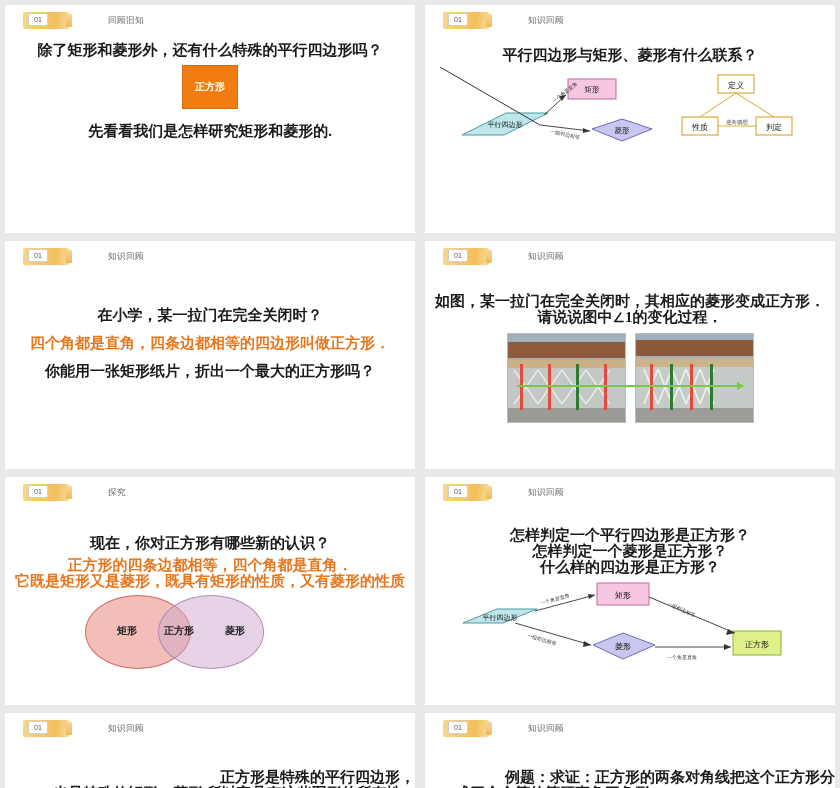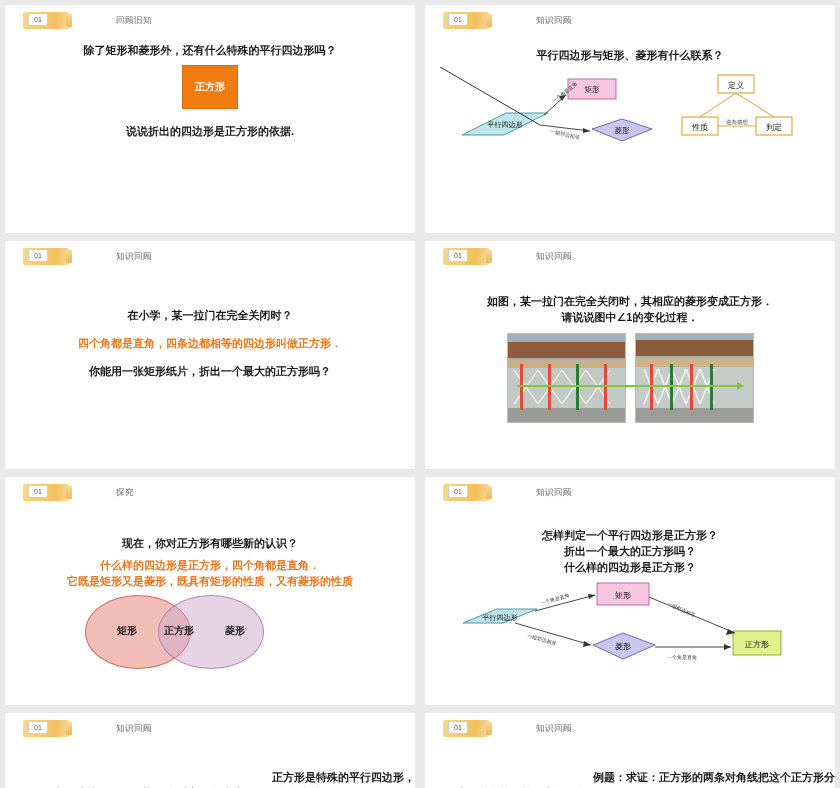--- a/index.html
+++ b/index.html
@@ -19,21 +19,21 @@
   }
   .slide{
     background:#ffffff;
     position:relative;
     overflow:hidden;
     box-sizing:border-box;
   }
   
   .hdr{
     position:absolute;left:18px;top:7px;
-    display:flex;align-items:center;gap:21px;
+    display:flex;align-items:center;gap:13px;
   }
   .brush{
     width:46px;height:17px;border-radius:2px;
     background:linear-gradient(100deg,#f6d98a 0%,#f7c86a 40%,#f3bf5e 70%,#f8dc9b 100%);
     position:relative;
     box-shadow:inset 0 0 0 0 #fff;
   }
   .brush:after{
     content:"";position:absolute;right:-3px;top:2px;width:6px;height:13px;
     background:linear-gradient(#f7d79a,#f0b95a);border-radius:1px;
@@ -45,21 +45,21 @@
     font-family:"Liberation Sans",sans-serif;
     z-index:3;
   }
   .hdr-title{
     font-size:8.5px;color:#666;letter-spacing:.5px;margin-left:26px;
   }
   .body{
     position:absolute;left:0;right:0;top:30px;bottom:6px;
     text-align:center;
   }
-  .ln{font-size:11px;color:#1a1a1a;line-height:16px;}
+  .ln{font-size:15px;color:#1a1a1a;line-height:16px;font-family:Liberation Serif, serif;}
   .ln.b{font-weight:bold;}
   .ln.orange{color:#e8761d;}
   .sp{height:7px;}
   
   .orangebox{
     width:54px;height:42px;margin:7px auto 0;
     background:#f07c12;border:1px solid #d86a08;
     display:flex;align-items:center;justify-content:center;
     color:#fff;font-size:10px;font-weight:bold;
   }
@@ -91,21 +91,21 @@
     <div class="hdr">
       <div class="brush"></div>
       <div class="hdr-title">回顾旧知</div>
     </div>
     <div class="numbox">01</div>
     <div class="body">
       <div class="sp"></div>
       <div class="ln b">除了矩形和菱形外，还有什么特殊的平行四边形吗？</div>
       <div class="orangebox">正方形</div>
       <div style="height:14px"></div>
-      <div class="ln b">说说折出的四边形是正方形的依据.</div>
+      <div class="ln b">先看看我们是怎样研究矩形和菱形的.</div>
     </div>
   </div>
 
   <div class="slide">
     <div class="hdr">
       <div class="brush"></div>
       <div class="hdr-title">知识回顾</div>
     </div>
     <div class="numbox">01</div>
     <div class="body">
@@ -215,42 +215,42 @@
   <div class="slide">
     <div class="hdr">
       <div class="brush"></div>
       <div class="hdr-title">探究</div>
     </div>
     <div class="numbox">01</div>
     <div class="body">
       <div style="height:28px"></div>
       <div class="ln b">现在，你对正方形有哪些新的认识？</div>
       <div style="height:6px"></div>
-      <div class="ln b orange">什么样的四边形是正方形，四个角都是直角．</div>
+      <div class="ln b orange">正方形的四条边都相等，四个角都是直角．</div>
       <div class="ln b orange">它既是矩形又是菱形，既具有矩形的性质，又有菱形的性质</div>
       <div class="venn">
         <div class="circ c1"></div>
         <div class="circ c2"></div>
         <div class="vlab" style="left:32px">矩形</div>
         <div class="vlab" style="left:79px;color:#222">正方形</div>
         <div class="vlab" style="left:140px">菱形</div>
       </div>
     </div>
   </div>
 
   <div class="slide">
     <div class="hdr">
       <div class="brush"></div>
       <div class="hdr-title">知识回顾</div>
     </div>
     <div class="numbox">01</div>
     <div class="body">
       <div style="height:20px"></div>
       <div class="ln b">怎样判定一个平行四边形是正方形？</div>
-      <div class="ln b">折出一个最大的正方形吗？</div>
+      <div class="ln b">怎样判定一个菱形是正方形？</div>
       <div class="ln b">什么样的四边形是正方形？</div>
       <div class="figwrap">
         <svg width="370" height="98" viewBox="0 0 370 98">
 
           <polygon points="18,44 52,30 92,30 58,44" fill="#bfe6ea" stroke="#4a9aa5" stroke-width="1"></polygon>
           <text x="55" y="41" font-size="7" text-anchor="middle" fill="#111" font-family="Liberation Sans">平行四边形</text>
 
           <rect x="152" y="4" width="52" height="22" fill="#f7c6e0" stroke="#c46aa0" stroke-width="1"></rect>
           <text x="178" y="19" font-size="8" text-anchor="middle" fill="#111" font-family="Liberation Sans">矩形</text>
 

